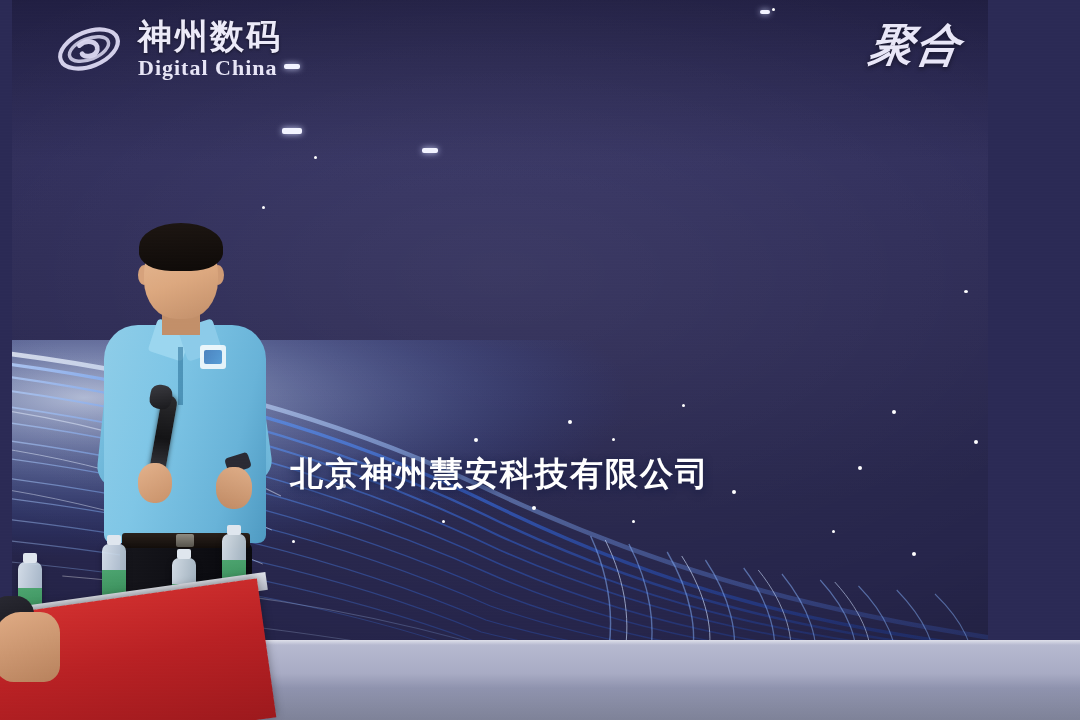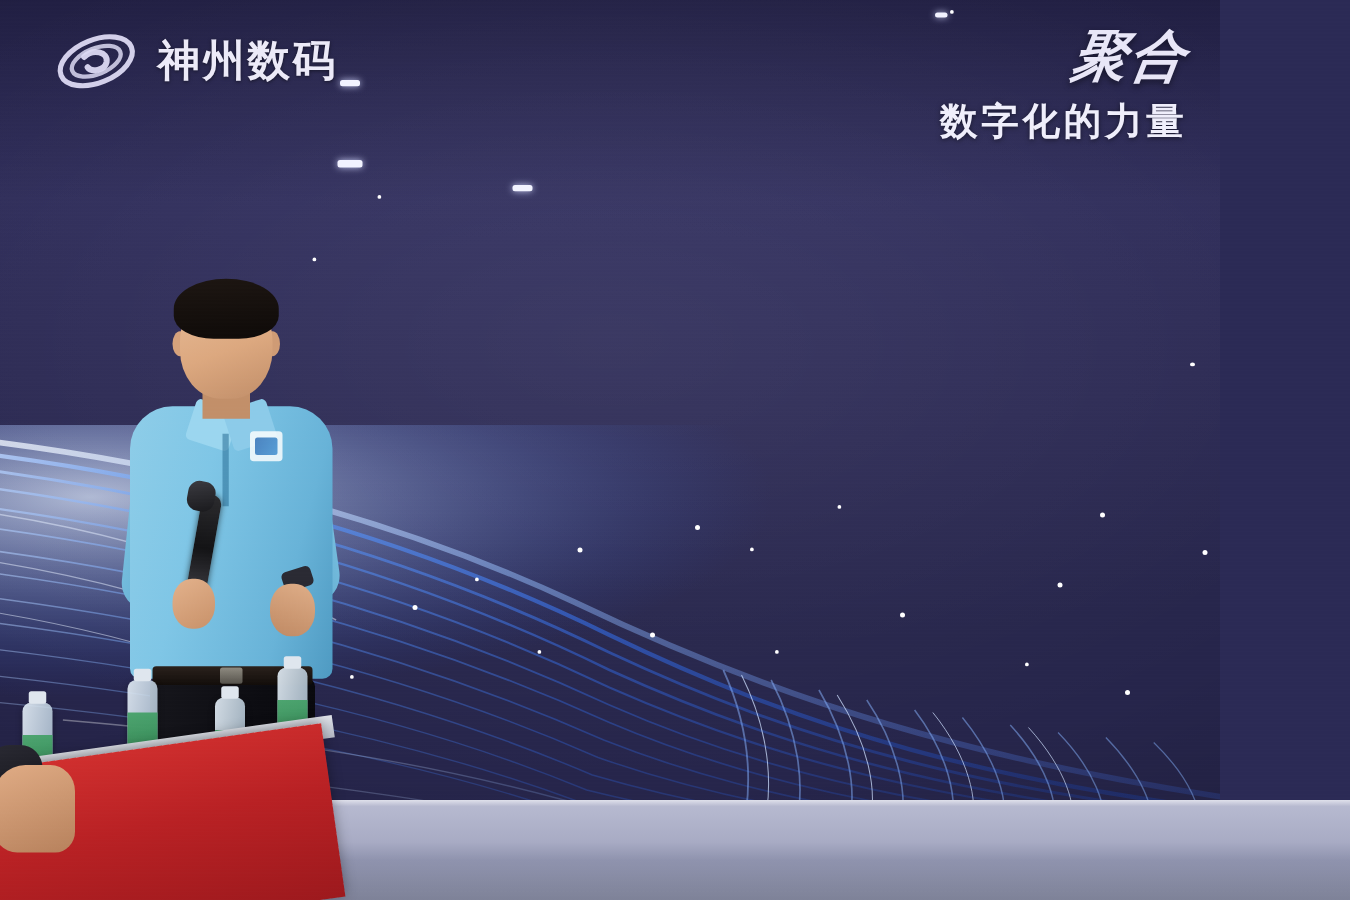--- a/index.html
+++ b/index.html
@@ -1,21 +1,21 @@
 <!DOCTYPE html>
 <html><head>
 <meta charset="utf-8">
 <style>
   html,body{margin:0;padding:0;background:#000;}
   body{font-family:"Liberation Sans","DejaVu Sans",sans-serif;}
 
   #stage{position:relative;width:1080px;height:720px;overflow:hidden;background:#2b2a55;}
 
   
-  .led-screen{position:absolute;left:0;top:0;width:976px;height:648px;overflow:hidden;
+  .led-screen{position:absolute;left:12px;top:0;width:976px;height:648px;overflow:hidden;
     background:
       radial-gradient(120% 80% at 50% 0%, #3a3869 0%, #312f5d 38%, #2c2a54 70%, #26254b 100%);
   }
   .led-vignette{position:absolute;inset:0;
     background:radial-gradient(130% 100% at 50% 42%, rgba(255,255,255,0.06) 0%, rgba(0,0,0,0) 55%, rgba(0,0,0,0.35) 100%);
     pointer-events:none;}
   .led-topglow{position:absolute;left:0;top:0;width:100%;height:230px;
     background:linear-gradient(180deg,rgba(30,28,62,0.85) 0%,rgba(48,46,92,0.15) 70%,rgba(0,0,0,0) 100%);}
 
   
@@ -244,28 +244,29 @@
     <div class="brand">
       <svg class="brand-mark" viewBox="0 0 100 90">
         <g fill="none" stroke="#dcd9f2" stroke-linecap="round">
           <ellipse cx="50" cy="45" rx="44" ry="25" transform="rotate(-22 50 45)" stroke-width="6" opacity="0.95"></ellipse>
           <ellipse cx="50" cy="45" rx="30" ry="15" transform="rotate(-22 50 45)" stroke-width="5" opacity="0.85"></ellipse>
           <path d="M36,40 C46,30 64,34 62,46 C60,56 44,58 40,52" stroke-width="7" opacity="0.95"></path>
         </g>
       </svg>
       <div class="brand-text">
         <span class="brand-cn">神州数码</span>
+        <span class="brand-en">Digital China</span>
       </div>
     </div>
 
     <div class="slogan">
       <div><span class="slogan-cal">聚合</span></div>
-      <div class="slogan-sub">数字化的力量</div>
     </div>
 
+    <div class="slide-company">北京神州慧安科技有限公司</div>
   </div>
 
   <div class="floor"></div>
   <div class="floor-edge"></div>
 
   <div class="speaker">
     <div class="sp-legs"></div>
     <div class="sp-leg-split"></div>
     <div class="sp-arm-l"></div>
     <div class="sp-arm-r"></div>

